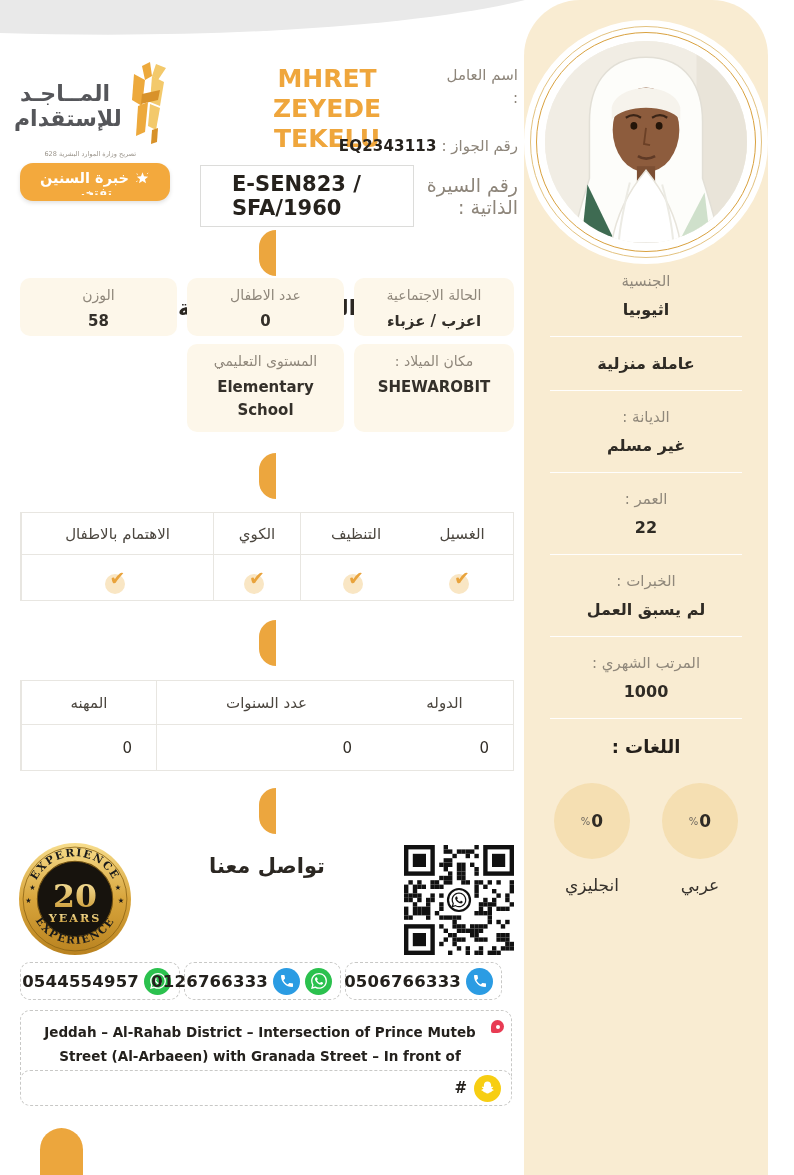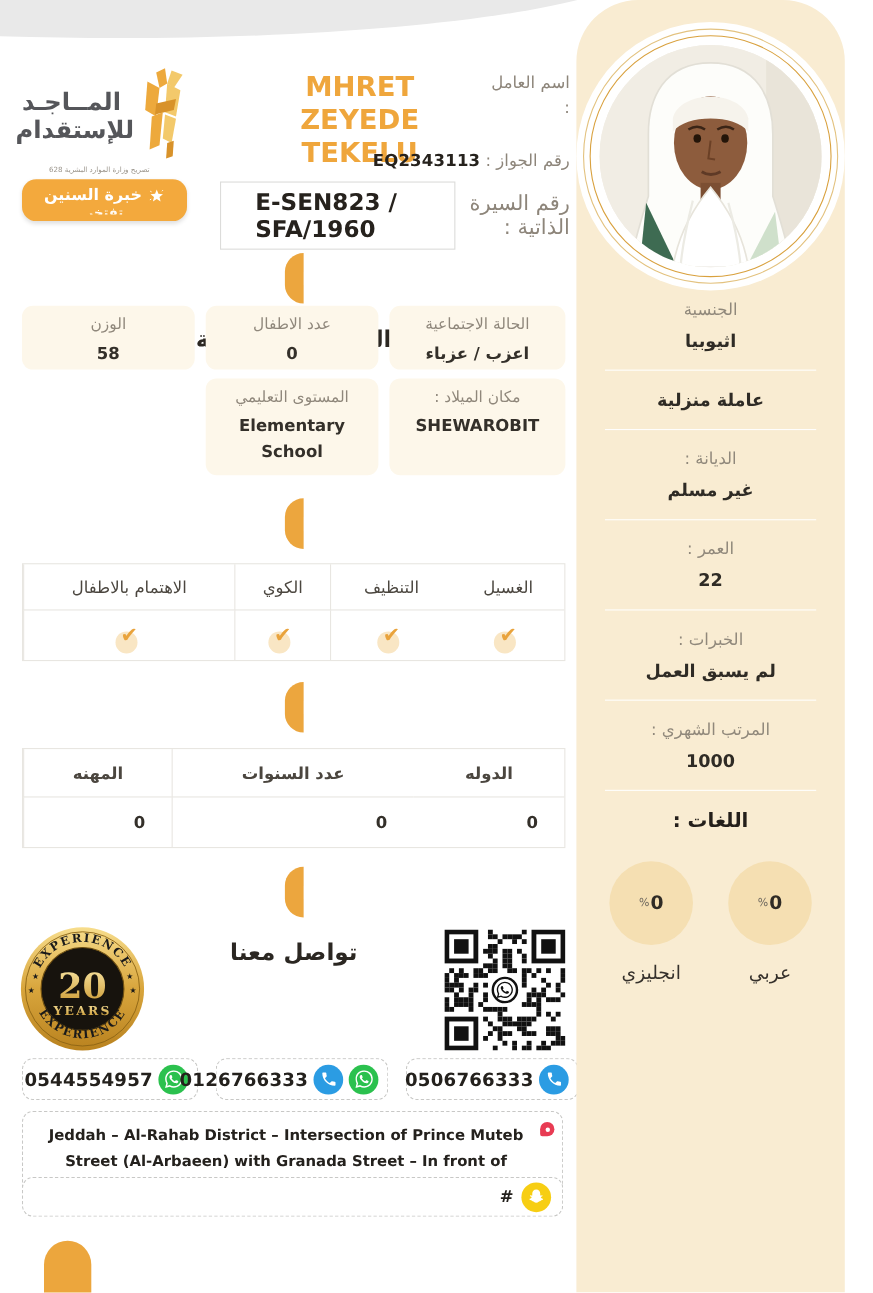--- a/index.html
+++ b/index.html
@@ -57,29 +57,29 @@
   .sk-h{font-size:15px;color:#4b463f;border-bottom:1px solid #e8e6e1;}
   .sepr{border-left:1px solid #e8e6e1;}
   .check{position:relative;font-size:19px;color:#e9a33c;font-weight:bold;z-index:0;}
   .check::before{content:"";position:absolute;width:20px;height:20px;background:#f9e6c4;border-radius:50%;
     left:-5px;top:7px;z-index:-1;}
 
   
   #exp-table{left:20px;top:680px;width:492px;display:grid;direction:rtl;
     grid-template-columns:137px 220px auto;grid-template-rows:44px 45px;
     border:1px solid #e8e6e1;background:#fff;}
-  #exp-table>div{display:flex;align-items:center;justify-content:center;font-weight:bold;}
+  #exp-table>div{display:flex;align-items:center;justify-content:center;}
   .ex-h{font-size:15px;color:#4b463f;border-bottom:1px solid #e8e6e1;}
   .ex-v{justify-content:flex-start !important;padding-right:24px;font-size:15px;color:#34302a;}
 
   
   #badge20{left:18px;top:842px;width:114px;height:114px;}
   #qr{left:404px;top:845px;width:110px;height:110px;background:#fff;}
   #qr svg{display:block;}
-  #phone-chips{left:20px;top:962px;width:494px;display:grid;grid-template-columns:160px 157px 157px;gap:8px 16px;}
+  #phone-chips{left:20px;top:962px;width:494px;display:grid;grid-template-columns:160px 157px 157px;gap:8px 4px;}
   .chip{height:38px;border:1.5px dashed #c8c8c6;border-radius:10px;background:#fff;
     display:flex;align-items:center;justify-content:flex-end;gap:5px;padding:0 8px;box-sizing:border-box;}
   .chip .num{font-size:16.5px;font-weight:bold;color:#24211d;letter-spacing:.2px;}
   .cicon{width:27px;height:27px;border-radius:50%;display:flex;align-items:center;justify-content:center;flex:0 0 auto;}
   .cicon svg{width:16px;height:16px;fill:#fff;}
   .wa{background:#2bc14e;}
   .ph{background:#2b9ce3;}
   #address-box{left:20px;top:1010px;width:492px;border:1.5px dashed #c8c8c6;border-radius:10px;background:#fff;
     direction:rtl;text-align:center;padding:9px 22px 9px 10px;box-sizing:border-box;
     font-size:13.5px;font-weight:bold;color:#24211d;line-height:1.8;}

